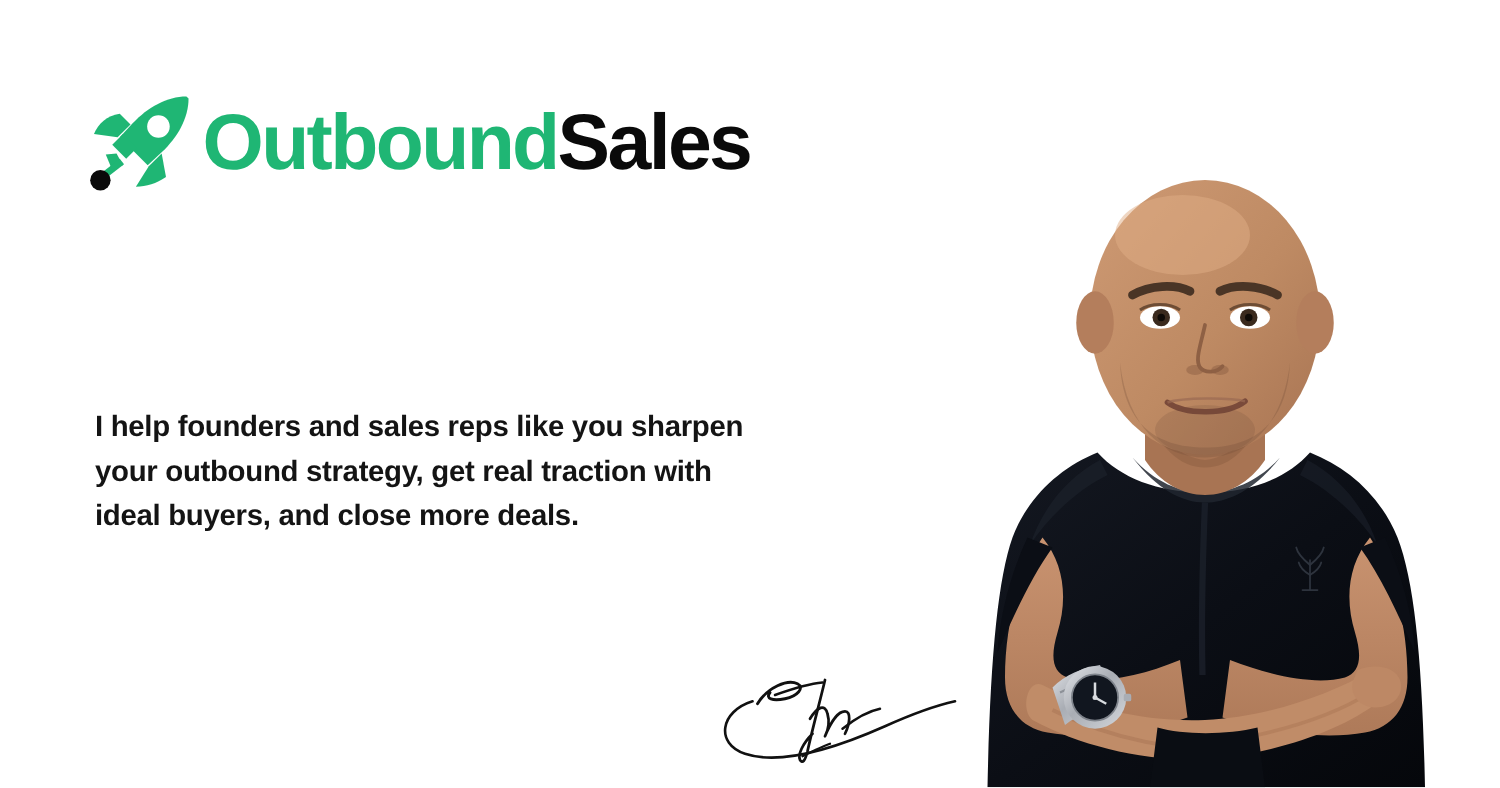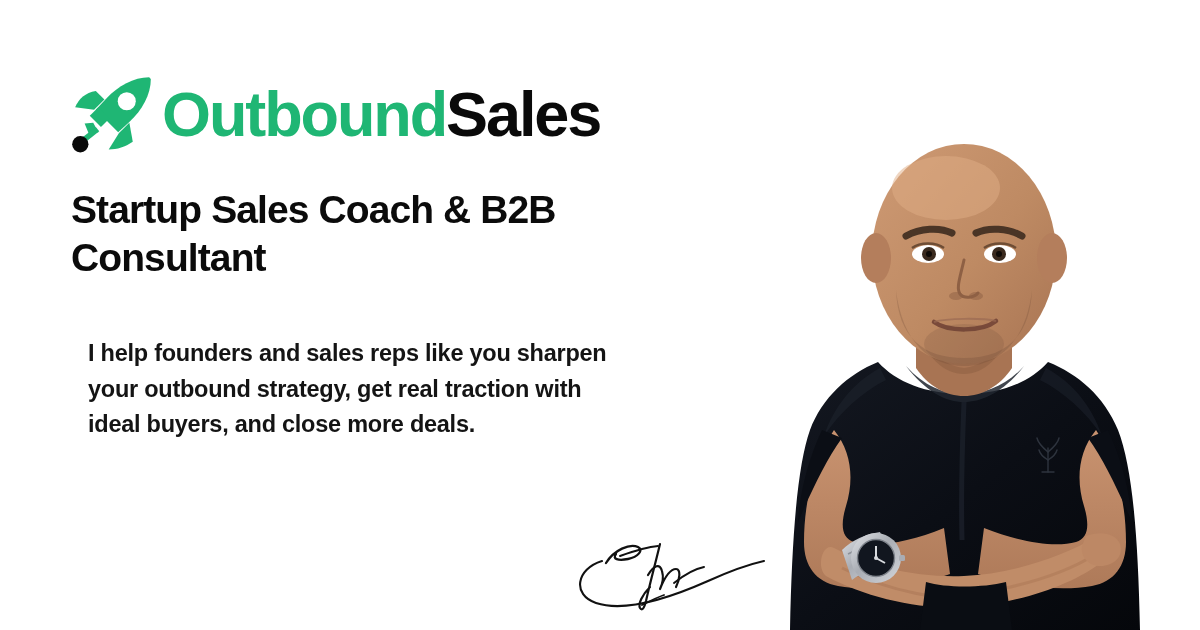--- a/index.html
+++ b/index.html
@@ -74,21 +74,21 @@
   .subcopy {
     position: absolute;
     left: 72px;
     top: 320px;
     width: 540px;
     font-size: 23.5px;
     font-weight: bold;
     line-height: 1.52;
     letter-spacing: -0.25px;
     color: #141414;
-    margin: 16px;
+    margin: 4px;
   }
 
   
   .signature {
     position: absolute;
     left: 568px;
     top: 525px;
     width: 210px;
     height: 95px;
     pointer-events: none;
@@ -132,21 +132,20 @@
         <circle cx="12" cy="84" r="9.5" fill="#0A0A0A"></circle>
       </svg>
     </span>
 
     <span class="logo-wordmark">
       <span class="logo-word-a">Outbound</span>
         <span class="logo-word-b">Sales</span>
     </span>
   </div>
 
-  <h1 class="headline">Startup Sales Coach &amp; B2B Consultant</h1>
 
   <p class="subcopy">I help founders and sales reps like you sharpen your outbound strategy, get real traction with ideal buyers, and close more deals.</p>
 
   <div class="signature">
     <svg viewBox="0 0 210 95" xmlns="http://www.w3.org/2000/svg" aria-hidden="true">
       <g fill="none" stroke="#111111" stroke-linecap="round" stroke-linejoin="round">
 
         <path d="M34 36 C8 44 4 70 28 78 C58 88 104 72 140 56 C160 47 178 40 196 36" stroke-width="2.1"></path>
 
         <path d="M38 38 C46 25 62 18 70 22 C76 25 70 32 60 34 C50 36 44 34 48 29" stroke-width="2.3"></path>

